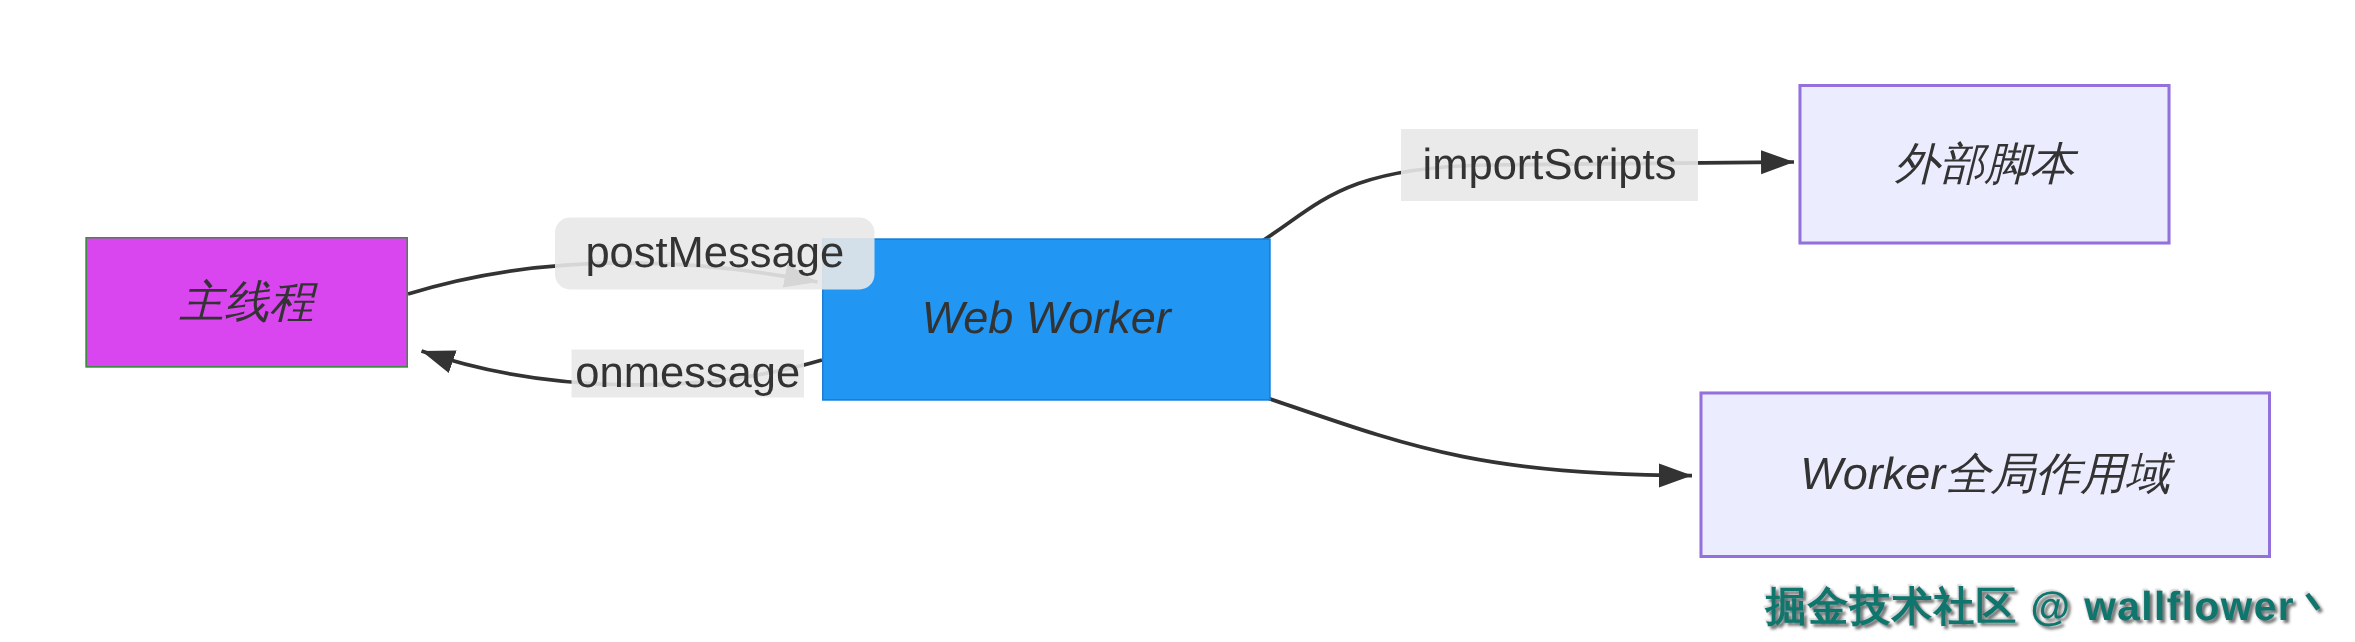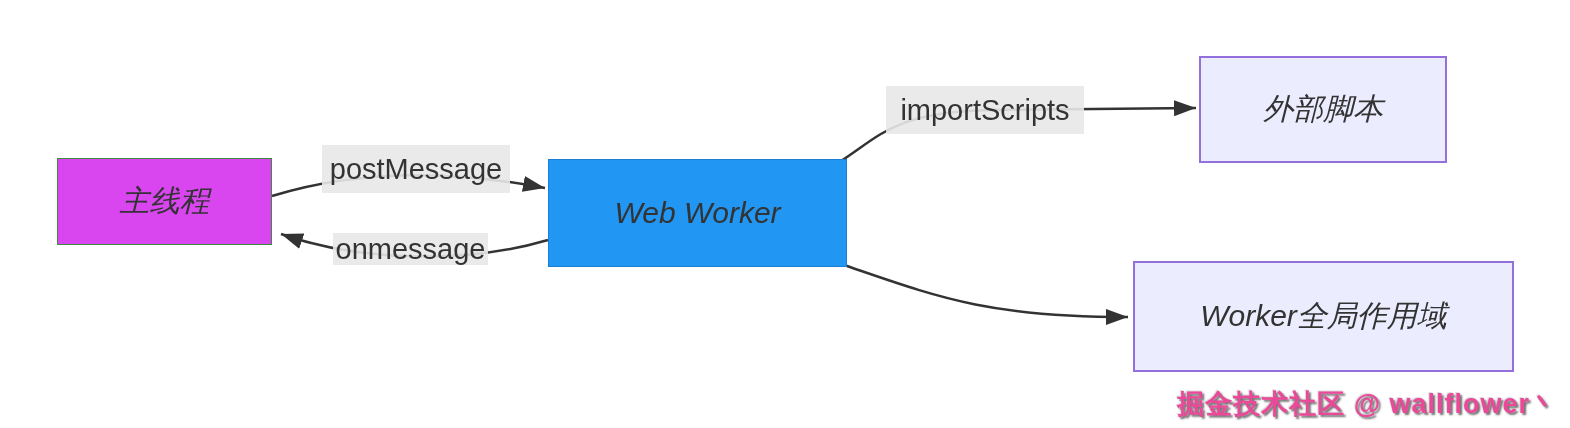--- a/index.html
+++ b/index.html
@@ -10,21 +10,21 @@
   .edge-layer{position:absolute;left:0;top:0;width:1570px;height:428px;}
   .node{
     position:absolute;display:flex;align-items:center;justify-content:center;
     box-sizing:border-box;font-size:30px;color:#333333;
     border:1.5px solid transparent;
     font-style:italic;
   }
   .node-purple{border-width:2px;}
   .edge-label{
     position:absolute;display:flex;align-items:center;justify-content:center;
-    font-size:29px;color:#333333;
+    font-size:29px;color:#333333;margin-left:48px;
   }
   .watermark{
     position:absolute;top:386px;right:12px;
     font-size:27px;font-weight:bold;letter-spacing:1px;
     text-shadow:2px 2px 2px rgba(90,90,90,0.85), -1px -1px 1px rgba(160,160,160,0.4);
     white-space:nowrap;
   }
   path.edge{fill:none;stroke-width:2.5px;}
 </style>
 </head>
@@ -53,27 +53,27 @@
   </div>
 
   <div class="node node-purple" style="left: 1199px; top: 56px; width: 248px; height: 107px; background-color: rgb(236, 236, 255); border-color: rgb(147, 112, 219);">
     <span>外部脚本</span>
   </div>
 
   <div class="node node-purple" style="left: 1133px; top: 261px; width: 381px; height: 111px; background-color: rgb(236, 236, 255); border-color: rgb(147, 112, 219);">
     <span>Worker全局作用域</span>
   </div>
 
-  <div class="edge-label" style="left: 322px; top: 145px; width: 188px; height: 48px; background-color: rgba(232, 232, 232, 0.9); color: rgb(51, 51, 51);">
+  <div class="edge-label" style="left: 322px; top: 145px; width: 213px; height: 48px; background-color: rgba(232, 232, 232, 0.9); color: rgb(51, 51, 51); border-radius: 10px;">
     <span>postMessage</span>
   </div>
 
   <div class="edge-label" style="left: 333px; top: 233px; width: 155px; height: 32px; background-color: rgba(232, 232, 232, 0.9); color: rgb(51, 51, 51);">
     <span>onmessage</span>
   </div>
 
   <div class="edge-label" style="left: 886px; top: 86px; width: 198px; height: 48px; background-color: rgba(232, 232, 232, 0.9); color: rgb(51, 51, 51);">
     <span>importScripts</span>
   </div>
 
-  <div class="watermark" style="color: #ec4899;">掘金技术社区 @ wallflower丶</div>
+  <div class="watermark" style="color: #0f766e;">掘金技术社区 @ wallflower丶</div>
 
 </div>
 
 </body></html>

